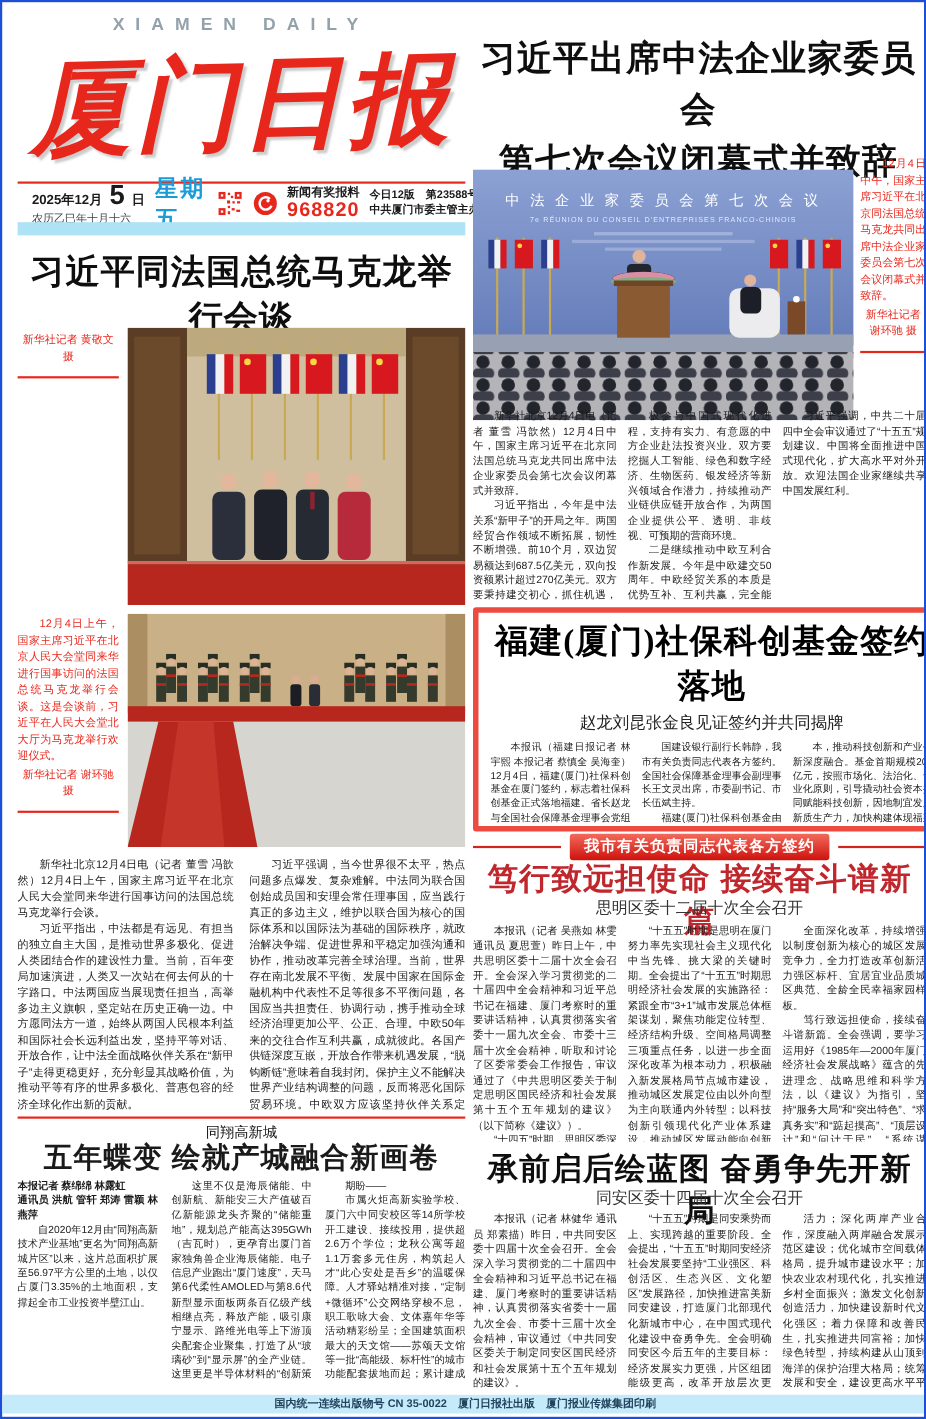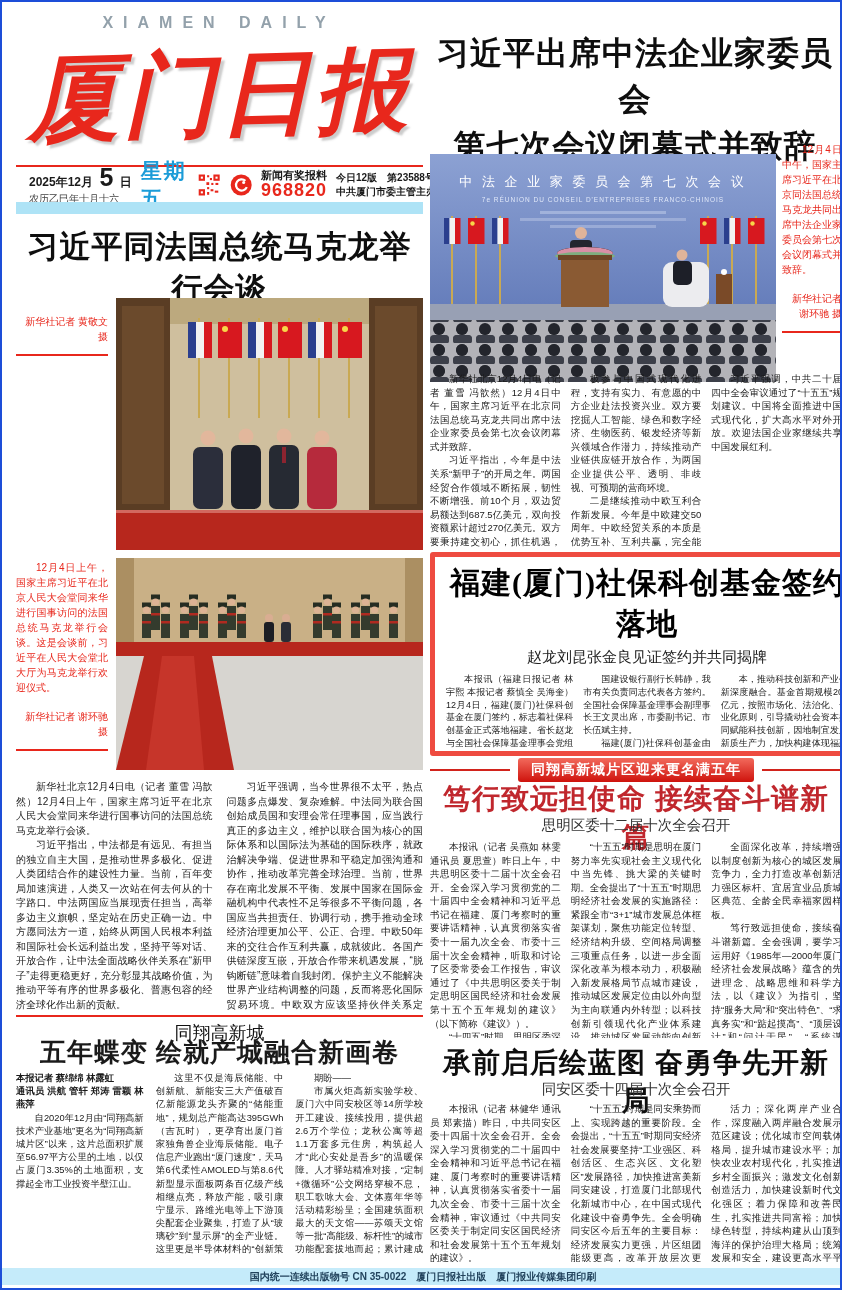--- a/index.html
+++ b/index.html
@@ -27,21 +27,21 @@
   .d-ed{font-size:10px;font-weight:bold;line-height:1.4;white-space:nowrap;}
   .cyan-strip{left:14px;top:200px;width:407px;height:12px;background:#aee3f6;}
   
   .hl-right{left:428px;top:28px;width:410px;text-align:center;font-size:32px;font-weight:900;
             line-height:1.45;letter-spacing:1px;color:#0e0e0e;}
   .hl-left{left:14px;top:224px;width:407px;text-align:center;font-size:31px;font-weight:900;
            letter-spacing:1px;color:#0e0e0e;}
   
   .cap{color:#e8271c;font-size:10px;line-height:1.5;text-align:justify;}
   .cap p{margin:0;text-indent:2em;}
-  .cap .credit{text-indent:0;text-align:right;margin-top:14px;}
+  .cap .credit{text-indent:0;text-align:center;margin-top:2px;}
   .cap-rule{height:2px;background:#e8271c;margin-top:10px;}
   
   .cols{position:absolute;display:flex;}
   .cols .col{flex:1;overflow:hidden;text-align:justify;}
   .col p{margin:0;text-indent:2em;}
   p.byline{text-indent:0;font-weight:bold;}
   .fs95{font-size:9.5px;line-height:1.43;}
   .fs10{font-size:10px;line-height:1.45;}
   .fs9{font-size:9px;line-height:1.42;}
   .gap10{gap:10px;} .gap12{gap:12px;} .gap14{gap:14px;}
@@ -53,21 +53,21 @@
           font-family:"Liberation Serif","DejaVu Serif",serif;}
   .fund-sub{text-align:center;font-size:15px;color:#222;margin-top:3px;}
   .fund-cols{position:static;display:flex;margin-top:6px;height:112px;}
   
   .banner-row{left:428px;top:756px;width:412px;display:flex;align-items:center;gap:8px;}
   .bline{flex:1;height:2px;background:#d2231c;}
   .btag{background:linear-gradient(180deg,#f26a5c,#ce120c);color:#fff;font-size:14px;font-weight:bold;
         padding:3px 13px;border-radius:3px;letter-spacing:1px;white-space:nowrap;}
   .sec-h{width:412px;left:428px;text-align:center;font-weight:900;font-size:28px;letter-spacing:1px;}
   .sec-sub{width:412px;left:428px;text-align:center;font-size:14.5px;color:#333;}
-  .kicker{left:14px;top:1019px;width:407px;text-align:center;font-size:18px;color:#111;}
+  .kicker{left:14px;top:1019px;width:407px;text-align:center;font-size:13px;color:#111;}
   .tx-h{left:14px;top:1033px;width:407px;text-align:center;font-size:26px;font-weight:900;letter-spacing:1px;}
   .footer{left:0;top:1266px;width:842px;height:17px;background:#c5ebfa;text-align:center;
           font-size:10px;line-height:17px;color:#23445e;font-weight:bold;}
   svg{display:block;}
 </style>
 </head>
 <body>
 
 <div id="page">
 
@@ -233,21 +233,21 @@
           <p>福建(厦门)社保科创基金由福建省、厦门市、全国社会保障基金理事会、中国建设银行共同组建，旨在深入贯彻落实党的二十届四中全会精神和习近平总书记在福建考察时的重要讲话精神，积极服务国家创新驱动发展战略，进一步壮大耐心资</p>
         </div>
       <div class="col">
           <p>本，推动科技创新和产业创新深度融合。基金首期规模200亿元，按照市场化、法治化、专业化原则，引导撬动社会资本共同赋能科技创新，因地制宜发展新质生产力，加快构建体现福建特色现代化产业体系。</p>
         </div>
     </div>
   </div>
 
   <div class="abs banner-row">
     <div class="bline"></div>
-    <div class="btag">同翔高新城片区迎来更名满五年</div>
+    <div class="btag">我市有关负责同志代表各方签约</div>
     <div class="bline"></div>
   </div>
 
   <div class="abs sec-h" style="top:778px;color:#c0272d;">笃行致远担使命 接续奋斗谱新篇</div>
   <div class="abs sec-sub" style="top:814px;">思明区委十二届十次全会召开</div>
   <div class="cols gap10 fs95" style="left:428px;top:838px;width:412px;height:198px;">
     <div class="col">
         <p>本报讯（记者 吴燕如 林雯 通讯员 夏思萱）昨日上午，中共思明区委十二届十次全会召开。全会深入学习贯彻党的二十届四中全会精神和习近平总书记在福建、厦门考察时的重要讲话精神，认真贯彻落实省委十一届九次全会、市委十三届十次全会精神，听取和讨论了区委常委会工作报告，审议通过了《中共思明区委关于制定思明区国民经济和社会发展第十五个五年规划的建议》（以下简称《建议》）。</p>
         <p>“十四五”时期，思明区委深入贯彻落实习近平总书记重要讲话重要指示批示精神和党中央决策部署及省委、市委工作要求，牢记嘱托、感恩奋进，奋发有为、勇毅前行，坚持应急与谋远相结合，谋划实施科技创新引领、现代化产业体系构建、城市更新等工作，经济大盘更稳固、</p>
       </div>

